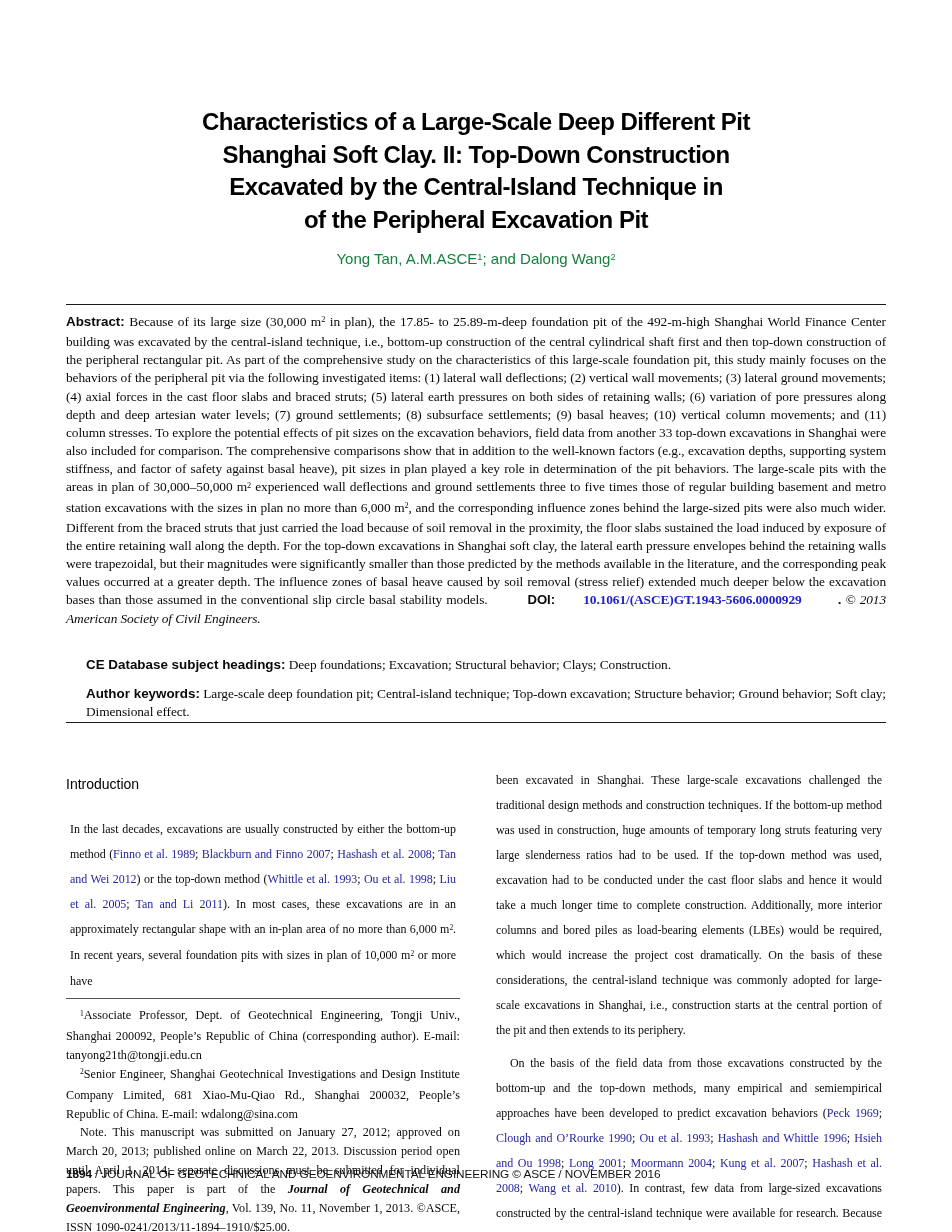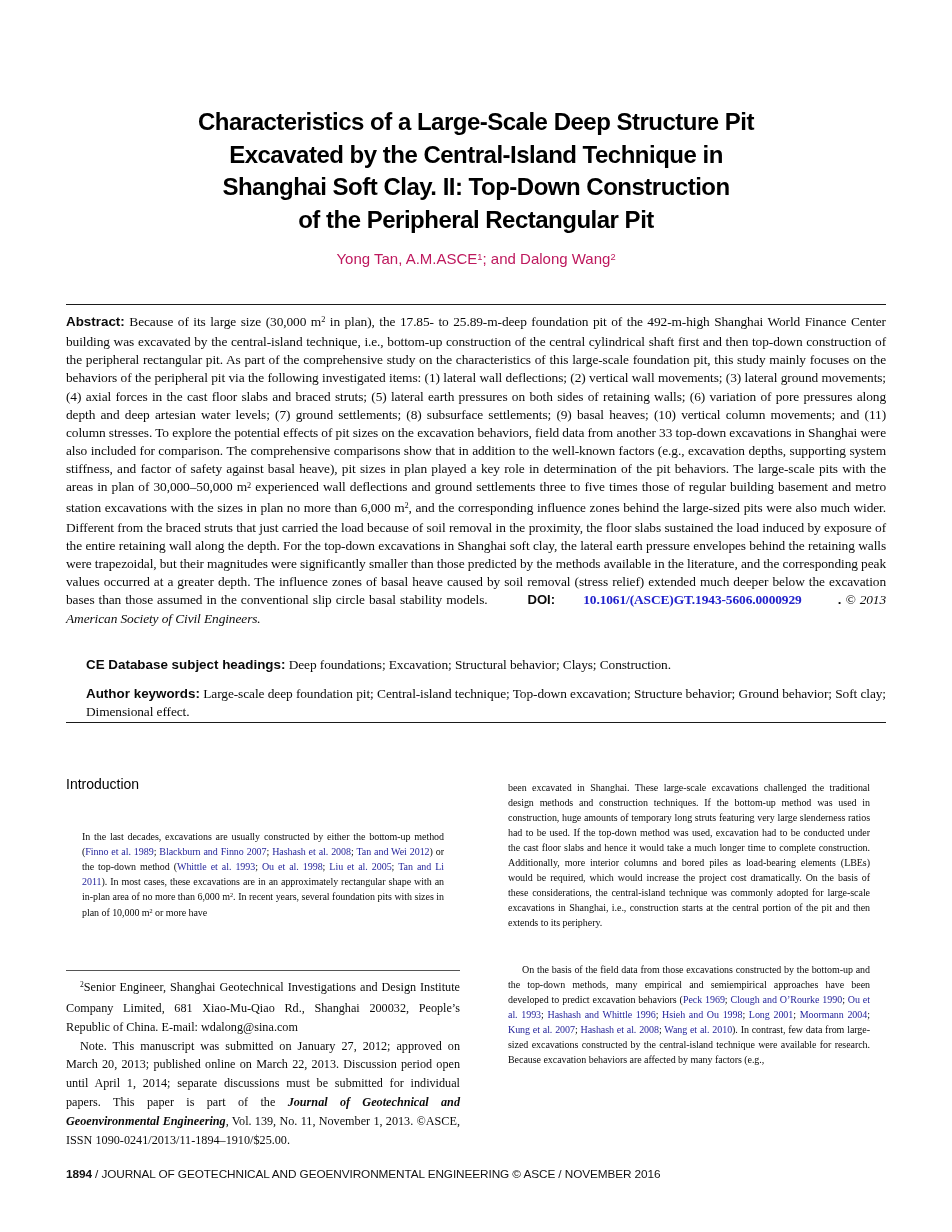--- a/index.html
+++ b/index.html
@@ -9,42 +9,42 @@
     font-family:"Liberation Serif", serif; color:#0a0a0a;
   }
   .abs { position:absolute; left:66px; width:820px; }
 
   
   .title-block { top:106px; text-align:center; }
   .title-line {
     display:block; font-family:"Liberation Sans", sans-serif; font-weight:bold;
     font-size:24px; line-height:32.5px; letter-spacing:-0.5px; color:#000;
   }
-  .authors-line { top:250px; text-align:center; font-family:"Liberation Sans", sans-serif; font-size:15px; color:#be185d; }
+  .authors-line { top:250px; text-align:center; font-family:"Liberation Sans", sans-serif; font-size:15px; color:#15803d; }
 
   .rule { border:none; border-top:1.4px solid #1a1a1a; margin:0; }
   .rule1 { top:304px; }
   .rule2 { top:722px; }
 
   
   .abstract-block { top:313px; }
   .abstract-block p, .meta-line p { margin:0; text-align:justify; font-size:13.4px; line-height:18.15px; letter-spacing:-0.1px; }
   .label { font-family:"Liberation Sans", sans-serif; font-weight:bold; letter-spacing:0; }
   .ce-block { top:656px; }
   .kw-block { top:685px; }
   .meta-line p { line-height:18.4px;margin-left:20px; }
 
   
   .columns { top:764px; height:386px; display:flex; gap:32px; }
   .col { width:394px; display:flex; flex-direction:column; }
   .section-heading {
     margin:12px 0 21px 0; font-family:"Liberation Sans", sans-serif; font-weight:normal;
     font-size:14px; color:#000;
   }
-  .body-para { margin:16px; text-align:justify; font-size:10px; line-height:15px; letter-spacing:-0.05px; }
+  .body-para { margin:4px; text-align:justify; font-size:12px; line-height:25px; letter-spacing:-0.05px; }
   .indent { text-indent:14px; }
 
   
   .footnotes { margin-top:auto; border-top:1px solid #555; padding-top:7px; }
   .footnotes p { margin:0; text-align:justify; font-size:12.2px; line-height:18.9px; text-indent:14px; }
 
   
   .footer { top:1167px; font-family:"Liberation Sans", sans-serif; font-size:11.8px; color:#111; letter-spacing:-0.1px; }
   .footer .pageno { font-weight:bold; }
 
@@ -55,24 +55,24 @@
   .bold { font-weight:bold; font-family:"Liberation Sans", sans-serif; font-size:0.98em;padding-left:36px; }
   .italic { font-style:italic; }
   .bolditalic { font-weight:bold; font-style:italic; }
 </style>
 </head>
 <body>
 
 <div class="page">
 
   <div class="abs title-block">
-    <span class="title-line">Characteristics of a Large-Scale Deep Structure Pit</span>
+    <span class="title-line">Characteristics of a Large-Scale Deep Different Pit</span>
+    <span class="title-line">Shanghai Soft Clay. II: Top-Down Construction</span>
     <span class="title-line">Excavated by the Central-Island Technique in</span>
-    <span class="title-line">Shanghai Soft Clay. II: Top-Down Construction</span>
-    <span class="title-line">of the Peripheral Rectangular Pit</span>
+    <span class="title-line">of the Peripheral Excavation Pit</span>
   </div>
 
   <div class="abs authors-line"><span>Yong Tan, A.M.ASCE</span><span class="sup">1</span><span>; and Dalong Wang</span><span class="sup">2</span></div>
 
   <hr class="abs rule rule1">
 
   <div class="abs abstract-block">
     <p>
       <span class="label">Abstract:</span>
       <span><span>Because of its large size (30,000 m</span><span class="sup">2</span><span> in plan), the 17.85- to 25.89-m-deep foundation pit of the 492-m-high Shanghai World Finance Center building was excavated by the central-island technique, i.e., bottom-up construction of the central cylindrical shaft first and then top-down construction of the peripheral rectangular pit. As part of the comprehensive study on the characteristics of this large-scale foundation pit, this study mainly focuses on the behaviors of the peripheral pit via the following investigated items: (1) lateral wall deflections; (2) vertical wall movements; (3) lateral ground movements; (4) axial forces in the cast floor slabs and braced struts; (5) lateral earth pressures on both sides of retaining walls; (6) variation of pore pressures along depth and deep artesian water levels; (7) ground settlements; (8) subsurface settlements; (9) basal heaves; (10) vertical column movements; and (11) column stresses. To explore the potential effects of pit sizes on the excavation behaviors, field data from another 33 top-down excavations in Shanghai were also included for comparison. The comprehensive comparisons show that in addition to the well-known factors (e.g., excavation depths, supporting system stiffness, and factor of safety against basal heave), pit sizes in plan played a key role in determination of the pit behaviors. The large-scale pits with the areas in plan of 30,000–50,000 m</span><span class="sup">2</span><span> experienced wall deflections and ground settlements three to five times those of regular building basement and metro station excavations with the sizes in plan no more than 6,000 m</span><span class="sup">2</span><span>, and the corresponding influence zones behind the large-sized pits were also much wider. Different from the braced struts that just carried the load because of soil removal in the proximity, the floor slabs sustained the load induced by exposure of the entire retaining wall along the depth. For the top-down excavations in Shanghai soft clay, the lateral earth pressure envelopes behind the retaining walls were trapezoidal, but their magnitudes were significantly smaller than those predicted by the methods available in the literature, and the corresponding peak values occurred at a greater depth. The influence zones of basal heave caused by soil removal (stress relief) extended much deeper below the excavation bases than those assumed in the conventional slip circle basal stability models. </span><span class="bold">DOI: </span><span class="doi">10.1061/(ASCE)GT.1943-5606.0000929</span><span class="bold">. </span><span class="italic">© 2013 American Society of Civil Engineers.</span></span>
@@ -95,20 +95,21 @@
 
   <hr class="abs rule rule2">
 
   <div class="abs columns">
 
     <div class="col">
       <h2 class="section-heading">Introduction</h2>
       <p class="body-para"><span>In the last decades, excavations are usually constructed by either the bottom-up method (</span><span class="cite">Finno et al. 1989</span><span>; </span><span class="cite">Blackburn and Finno 2007</span><span>; </span><span class="cite">Hashash et al. 2008</span><span>; </span><span class="cite">Tan and Wei 2012</span><span>) or the top-down method (</span><span class="cite">Whittle et al. 1993</span><span>; </span><span class="cite">Ou et al. 1998</span><span>; </span><span class="cite">Liu et al. 2005</span><span>; </span><span class="cite">Tan and Li 2011</span><span>). In most cases, these excavations are in an approximately rectangular shape with an in-plan area of no more than 6,000 m</span><span class="sup">2</span><span>. In recent years, several foundation pits with sizes in plan of 10,000 m</span><span class="sup">2</span><span> or more have</span></p>
 
       <div class="footnotes">
+        <p><span class="sup">1</span><span>Associate Professor, Dept. of Geotechnical Engineering, Tongji Univ., Shanghai 200092, People’s Republic of China (corresponding author). E-mail: tanyong21th@tongji.edu.cn</span></p>
         <p><span class="sup">2</span><span>Senior Engineer, Shanghai Geotechnical Investigations and Design Institute Company Limited, 681 Xiao-Mu-Qiao Rd., Shanghai 200032, People’s Republic of China. E-mail: wdalong@sina.com</span></p>
         <p><span>Note. This manuscript was submitted on January 27, 2012; approved on March 20, 2013; published online on March 22, 2013. Discussion period open until April 1, 2014; separate discussions must be submitted for individual papers. This paper is part of the </span><span class="bolditalic">Journal of Geotechnical and Geoenvironmental Engineering</span><span>, Vol. 139, No. 11, November 1, 2013. ©ASCE, ISSN 1090-0241/2013/11-1894–1910/$25.00.</span></p>
       </div>
     </div>
 
     <div class="col">
       <p class="body-para"><span>been excavated in Shanghai. These large-scale excavations challenged the traditional design methods and construction techniques. If the bottom-up method was used in construction, huge amounts of temporary long struts featuring very large slenderness ratios had to be used. If the top-down method was used, excavation had to be conducted under the cast floor slabs and hence it would take a much longer time to complete construction. Additionally, more interior columns and bored piles as load-bearing elements (LBEs) would be required, which would increase the project cost dramatically. On the basis of these considerations, the central-island technique was commonly adopted for large-scale excavations in Shanghai, i.e., construction starts at the central portion of the pit and then extends to its periphery.</span></p>
       <p class="body-para indent"><span>On the basis of the field data from those excavations constructed by the bottom-up and the top-down methods, many empirical and semiempirical approaches have been developed to predict excavation behaviors (</span><span class="cite">Peck 1969</span><span>; </span><span class="cite">Clough and O’Rourke 1990</span><span>; </span><span class="cite">Ou et al. 1993</span><span>; </span><span class="cite">Hashash and Whittle 1996</span><span>; </span><span class="cite">Hsieh and Ou 1998</span><span>; </span><span class="cite">Long 2001</span><span>; </span><span class="cite">Moormann 2004</span><span>; </span><span class="cite">Kung et al. 2007</span><span>; </span><span class="cite">Hashash et al. 2008</span><span>; </span><span class="cite">Wang et al. 2010</span><span>). In contrast, few data from large-sized excavations constructed by the central-island technique were available for research. Because excavation behaviors are affected by many factors (e.g.,</span></p>
     </div>
 

